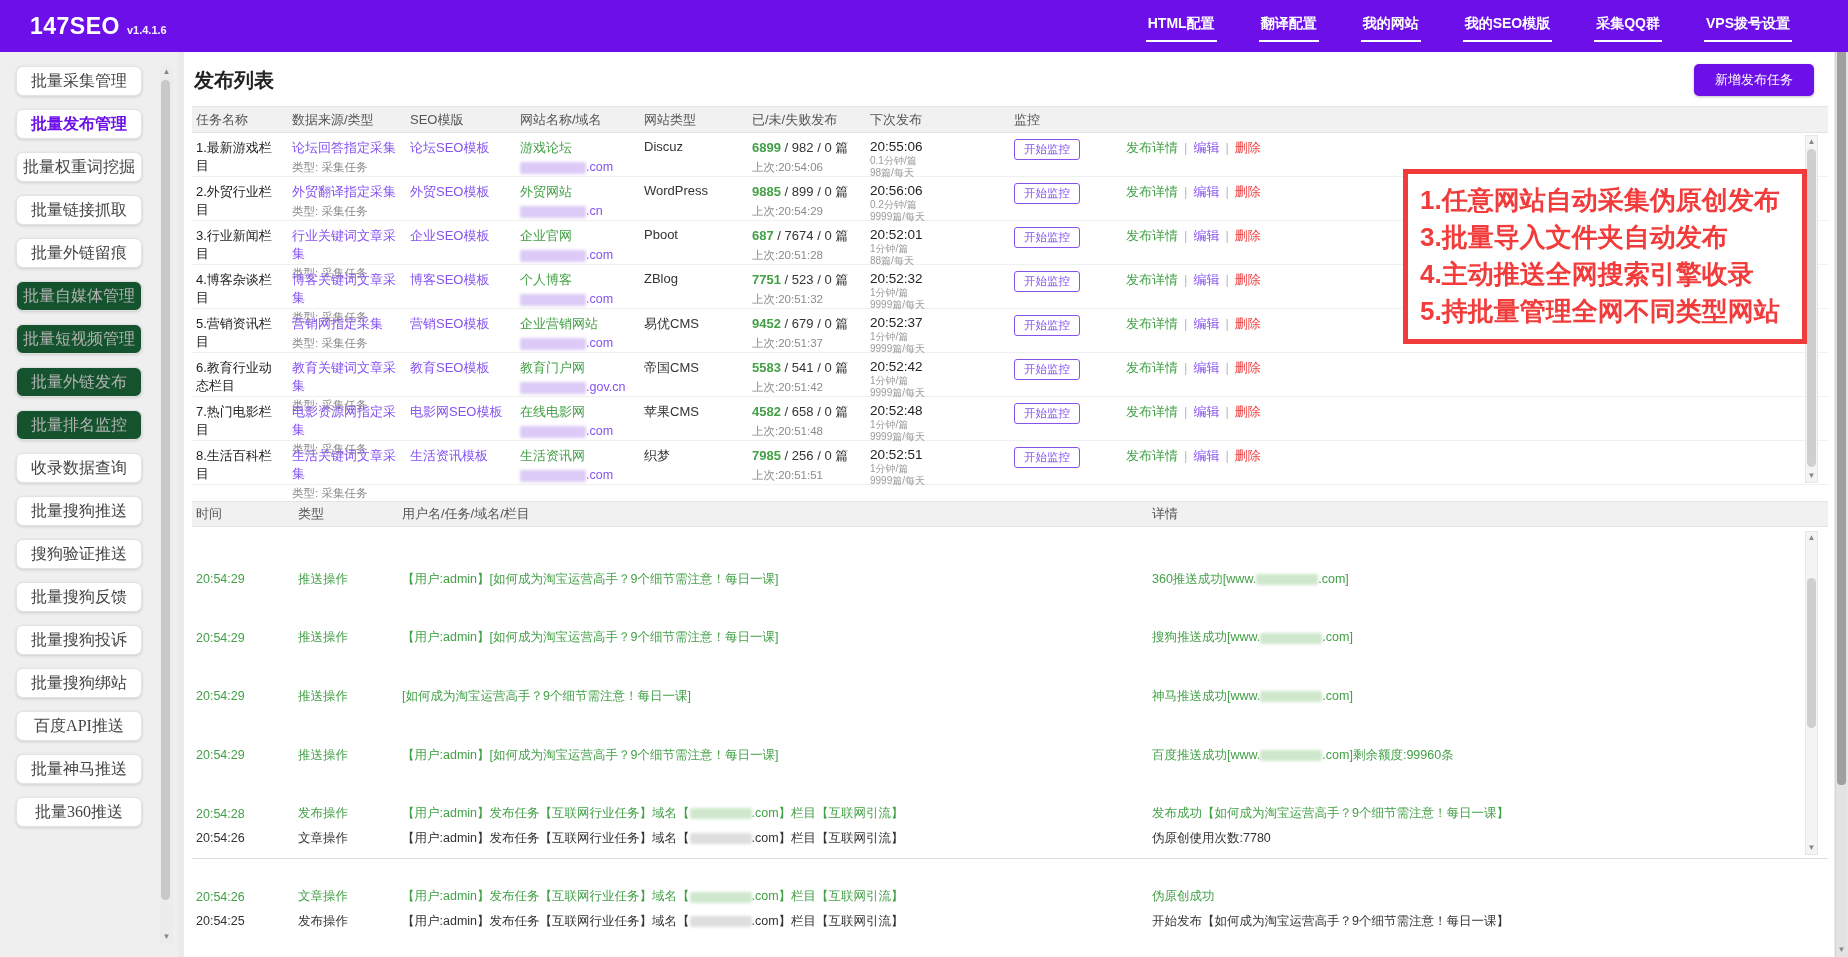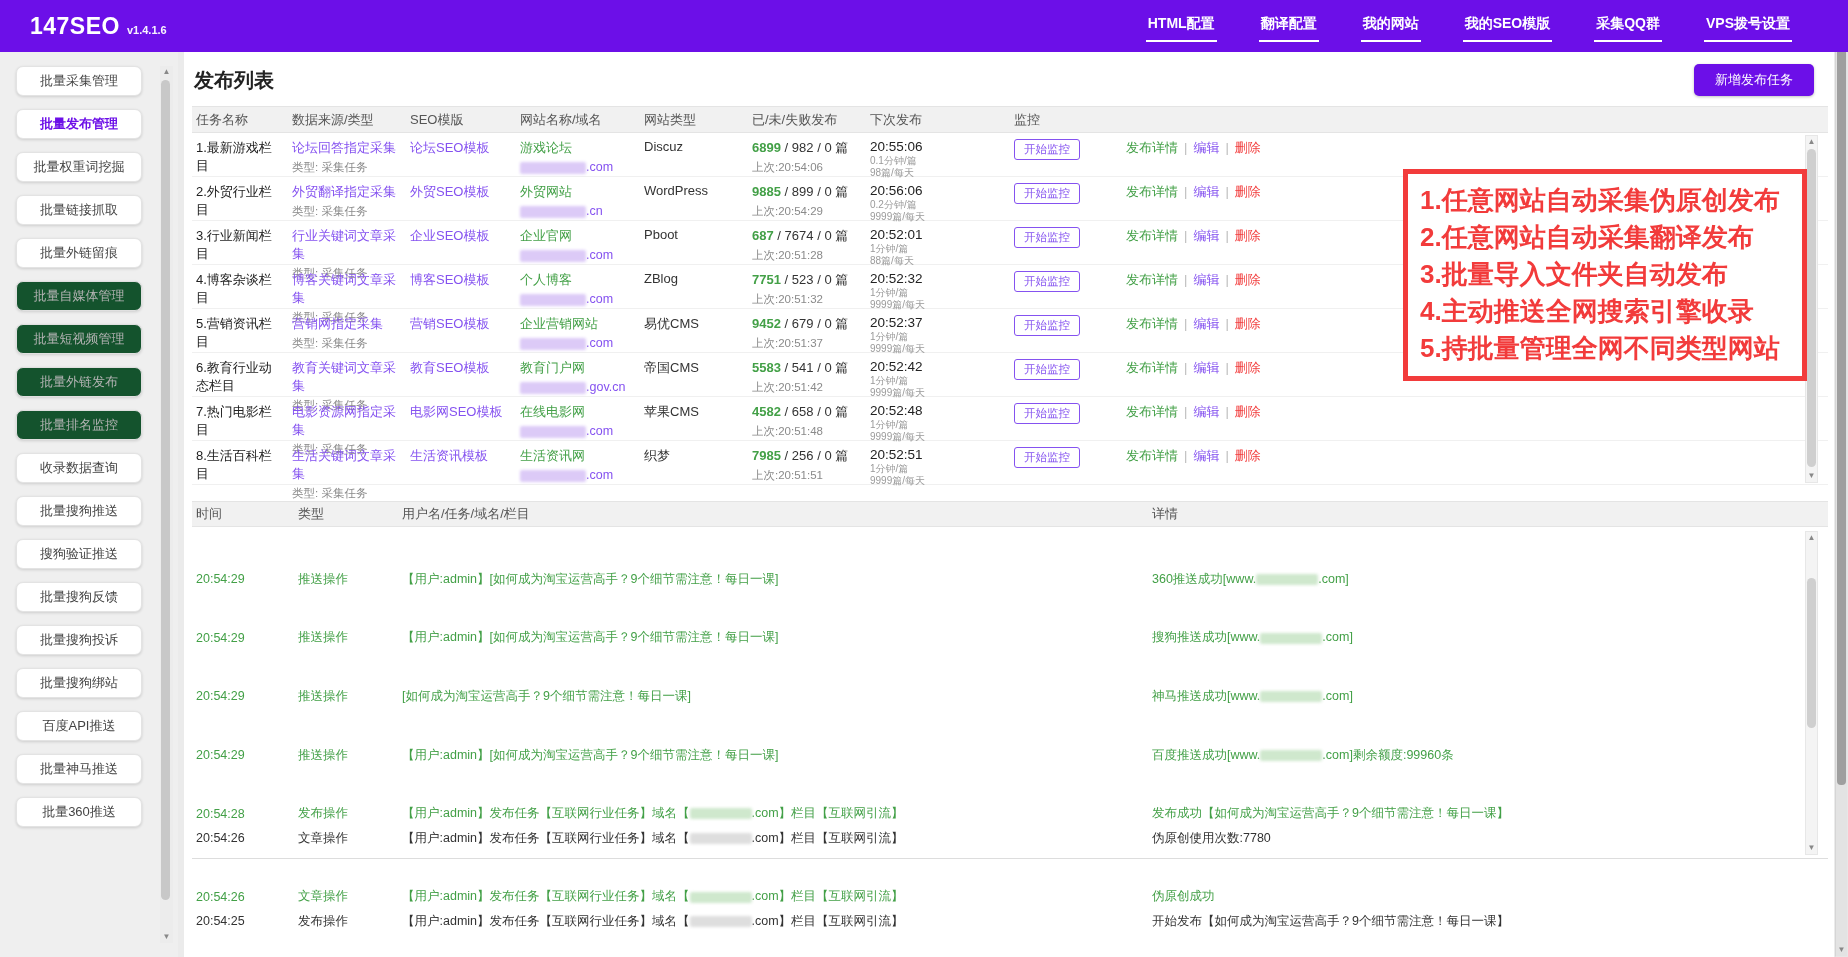--- a/index.html
+++ b/index.html
@@ -17,22 +17,22 @@
   .logo{font-size:23px;font-weight:bold;letter-spacing:.5px;}
   .version{font-size:11px;font-weight:bold;opacity:.95;}
   .topnav{display:flex;align-items:center;gap:42px;margin-right:28px;}
   .nav-item{color:#fff;font-size:14px;font-weight:bold;text-decoration:none;cursor:pointer;
     padding:4px 2px 7px 2px;border-bottom:2px solid #fff;white-space:nowrap;}
 
   
   .sidebar{position:absolute;left:0;top:52px;width:178px;bottom:0;background:#efefef;
     display:flex;flex-direction:column;align-items:flex-start;padding:14px 0 0 16px;gap:13px;overflow:hidden;}
   .side-btn{width:126px;height:30px;background:#fff;border:1px solid #e3e3e3;border-radius:7px;
-    box-shadow:0 1px 3px rgba(0,0,0,.14);font-size:13px;color:#444;cursor:pointer;white-space:nowrap;
-    font-family:Liberation Sans, sans-serif;text-align:center;}
+    box-shadow:0 1px 3px rgba(0,0,0,.14);font-size:16px;color:#444;cursor:pointer;white-space:nowrap;
+    font-family:Liberation Serif, serif;text-align:center;}
   .side-btn.active{color:var(--accent);font-weight:bold;}
   .side-btn.disabled{background:#14532d;color:#b3b3b3;border-color:#e0e0e0;cursor:default;}
 
   
   .v-scroll{position:absolute;width:13px;background:#f4f4f4;border:1px solid #e7e7e7;}
   .v-scroll .arrow{position:absolute;left:0;width:100%;text-align:center;font-size:8px;color:#888;line-height:12px;}
   .v-scroll .arrow.up{top:0;} .v-scroll .arrow.down{bottom:0;}
   .v-scroll .thumb{position:absolute;left:1px;width:9px;background:#cfcfcf;border-radius:5px;}
   .side-scroll{left:160px;top:66px;height:877px;background:#ececec;border:none;}
   .side-scroll .thumb{background:#c8c8c8;height:820px;top:14px;}
@@ -603,21 +603,20 @@
         <span class="arrow up">▲</span>
         <span class="thumb"></span>
         <span class="arrow down">▼</span>
       </div>
     </div>
   </section>
 </main>
 
 <div class="annotation">
   <div>1.任意网站自动采集伪原创发布</div>
-  <div>2.任意网站自动采集翻译发布</div>
   <div>3.批量导入文件夹自动发布</div>
   <div>4.主动推送全网搜索引擎收录</div>
   <div>5.持批量管理全网不同类型网站</div>
 </div>
 
 <div class="v-scroll page-scroll">
   <span class="arrow up">▲</span>
   <span class="thumb"></span>
   <span class="arrow down">▼</span>
 </div>

